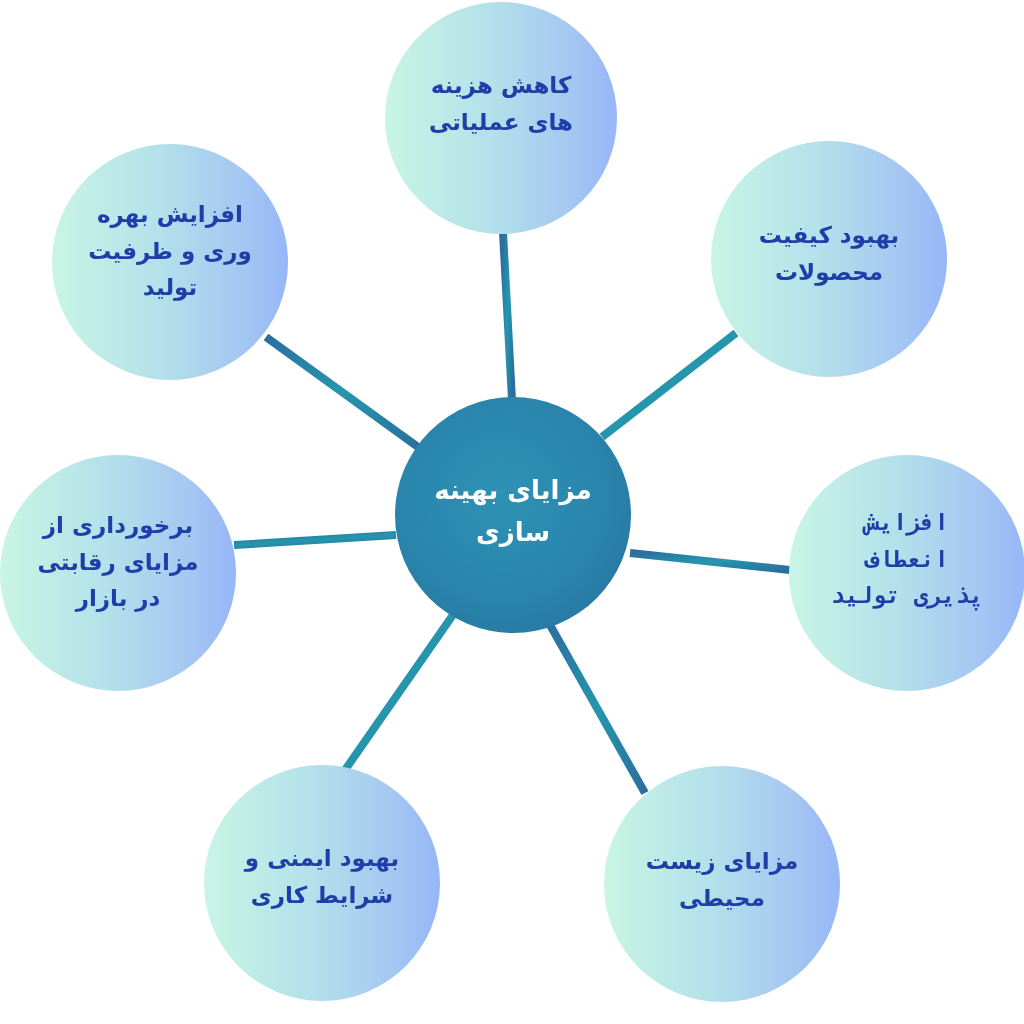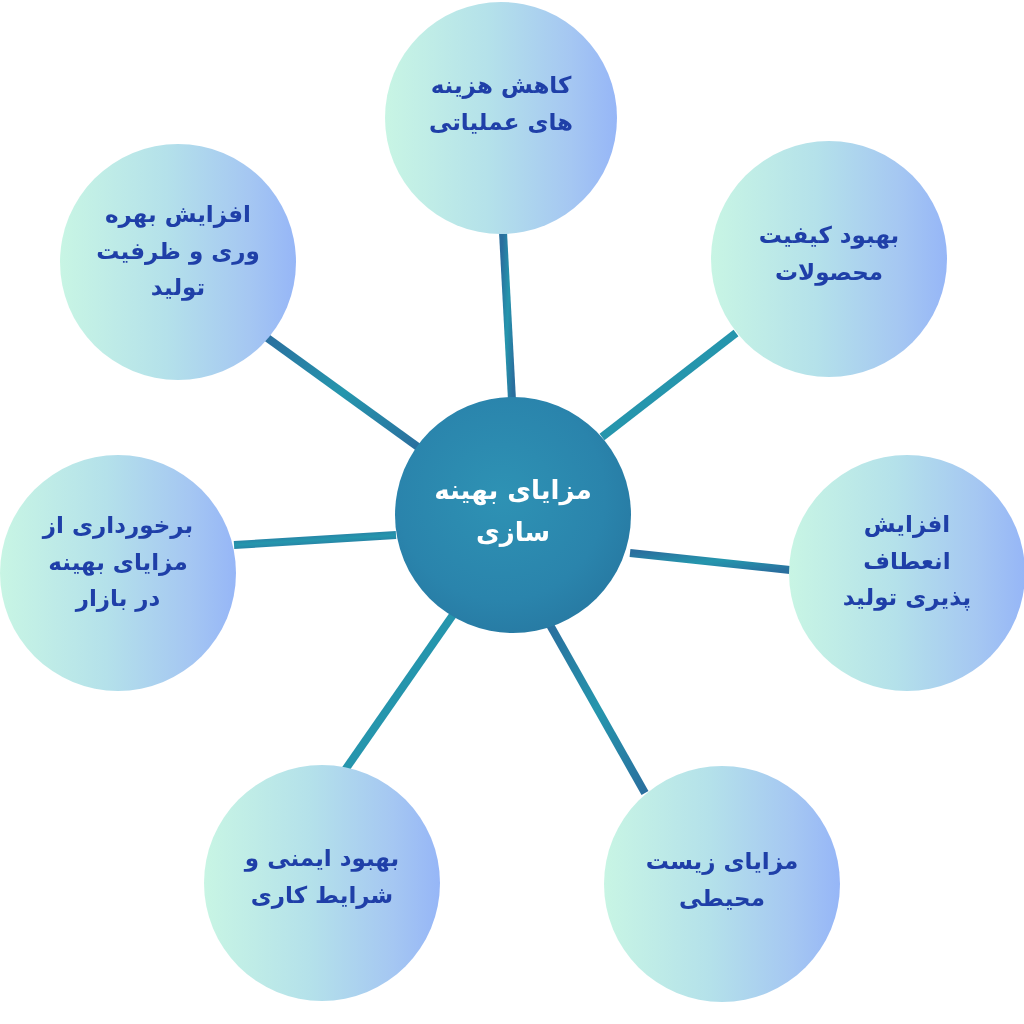--- a/index.html
+++ b/index.html
@@ -53,41 +53,41 @@
   <span class="label" style="margin-top:-28px;">کاهش هزینه
 های عملیاتی</span>
 </div>
 
 <div class="node outer" style="left:711px; top:141px; width:236px; height:236px;">
   <span class="label" style="margin-top:-10px;">بهبود کیفیت
 محصولات</span>
 </div>
 
 <div class="node outer" style="left:789px; top:455px; width:236px; height:236px;">
-  <span class="label" style="margin-top:-24px;">افزایش انعطاف
+  <span class="label" style="margin-top:-24px;font-family:Liberation Mono, monospace;">افزایش انعطاف
 پذیری تولید</span>
 </div>
 
 <div class="node outer" style="left:604px; top:766px; width:236px; height:236px;">
   <span class="label" style="margin-top:-8px;">مزایای زیست
 محیطی</span>
 </div>
 
 <div class="node outer" style="left:204px; top:765px; width:236px; height:236px;">
   <span class="label" style="margin-top:-12px;text-align:center;">بهبود ایمنی و
 شرایط کاری</span>
 </div>
 
 <div class="node outer" style="left:0px; top:455px; width:236px; height:236px;">
   <span class="label" style="margin-top:-22px;">برخورداری از
-مزایای بهینه
+مزایای رقابتی
 در بازار</span>
 </div>
 
-<div class="node outer" style="left:60px; top:144px; width:236px; height:236px;align-items:center;">
+<div class="node outer" style="left:52px; top:144px; width:236px; height:236px;align-items:center;">
   <span class="label" style="margin-top:-22px;">افزایش بهره
 وری و ظرفیت
 تولید</span>
 </div>
 
 <div class="node center" style="left:395px; top:397px; width:236px; height:236px;">
   <span class="label" style="margin-top:-6px;">مزایای بهینه
 سازی</span>
 </div>
 

